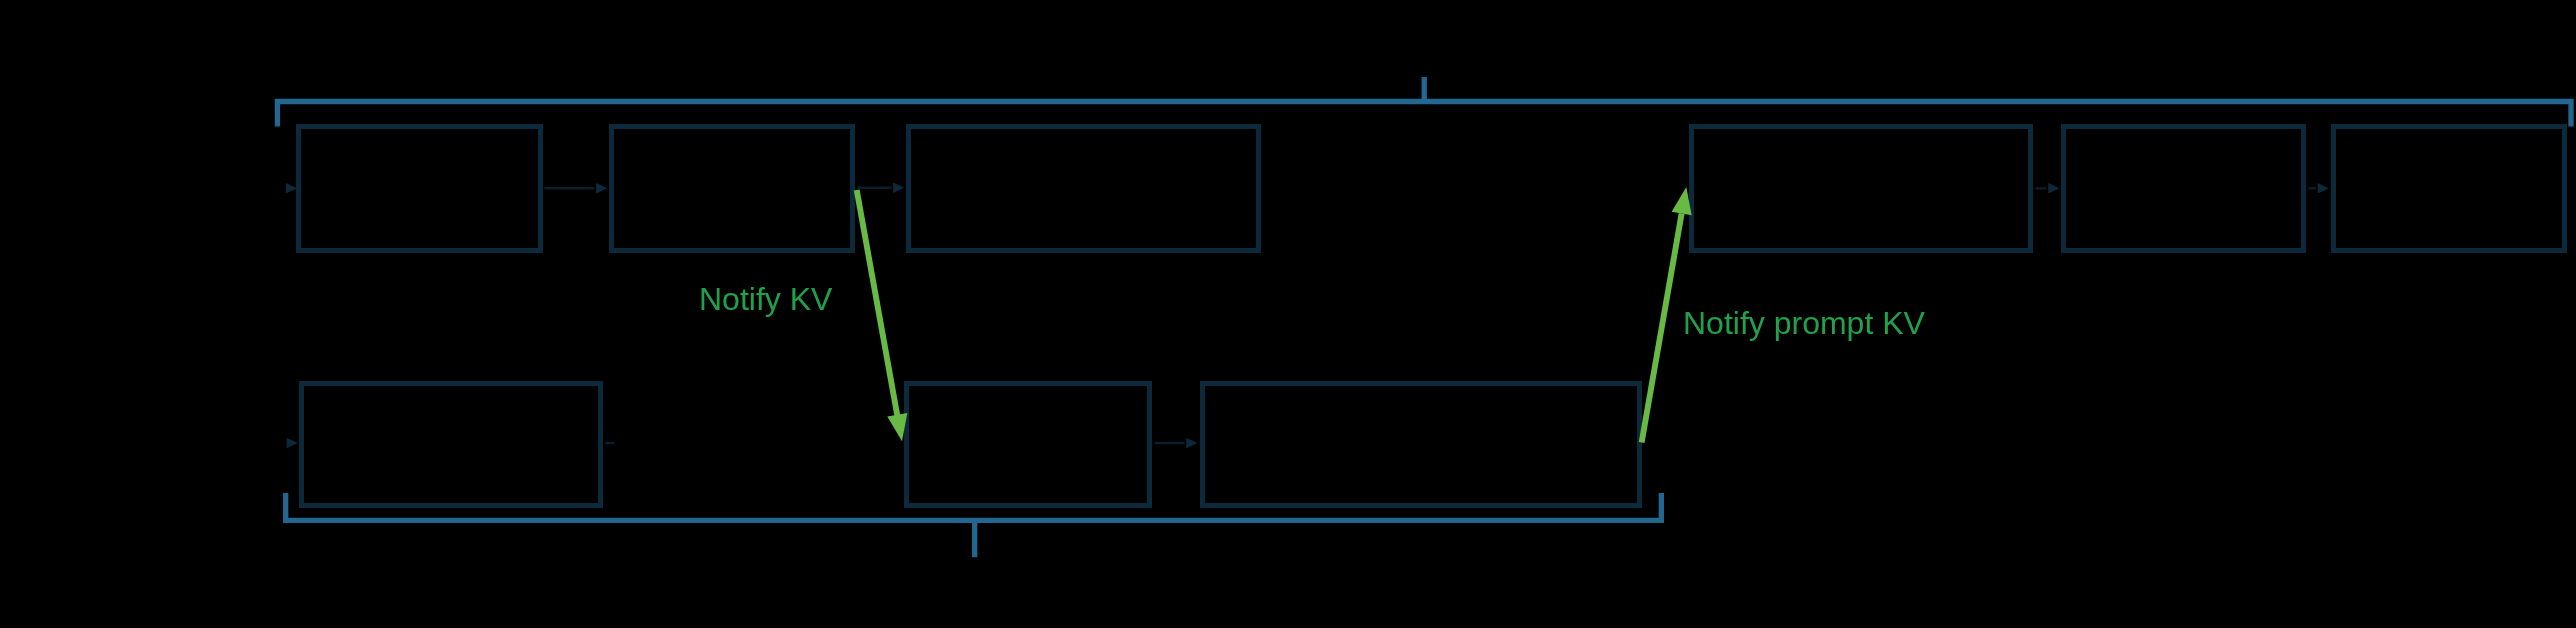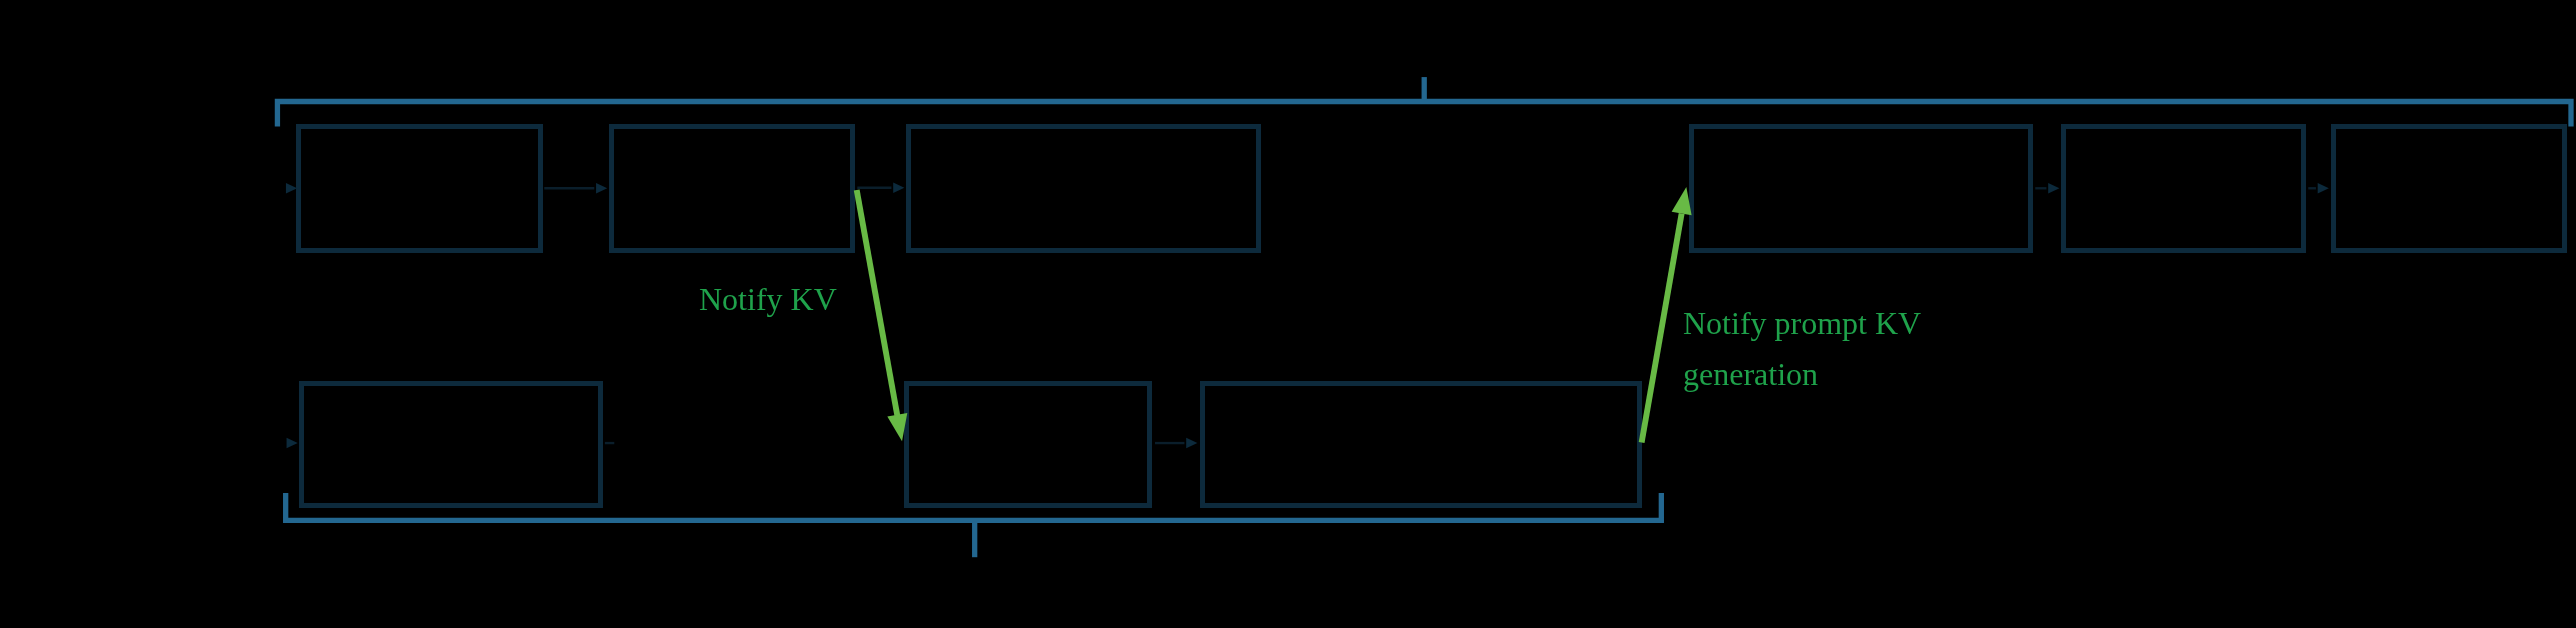--- a/index.html
+++ b/index.html
@@ -6,21 +6,21 @@
     margin: 0;
     padding: 0;
     background: #000000;
   }
   .canvas {
     position: relative;
     width: 2576px;
     height: 629px;
     background: #000000;
     overflow: hidden;
-    font-family: Liberation Serif, serif;
+    font-family: Liberation Sans, sans-serif;
   }
   .svg-layer {
     position: absolute;
     left: 0;
     top: 0;
     width: 2576px;
     height: 629px;
   }
   .box {
     position: absolute;
@@ -107,17 +107,16 @@
       <polygon points="2866,318 2875,366 2841,360" fill="#68ba45"></polygon>
     </g>
   </svg>
 
   <div class="green-label label-kv-allocation">
     <div>Notify KV</div>
   </div>
 
   <div class="green-label label-prompt-kv">
     <div>Notify prompt KV</div>
-    <div>generation</div>
   </div>
 
 </div>
 
 
 </body></html>

